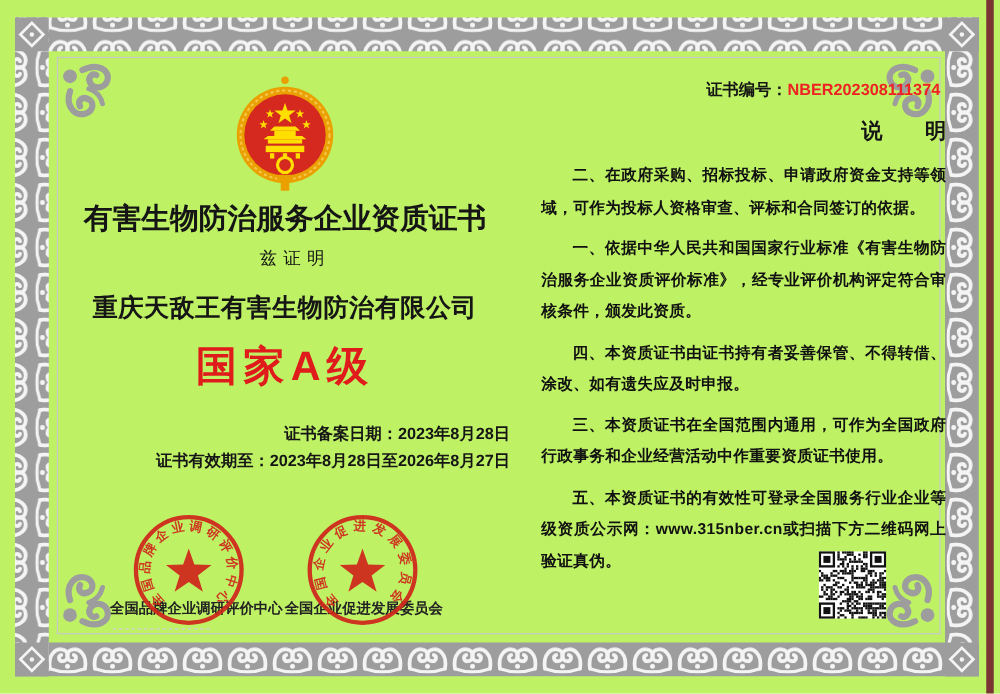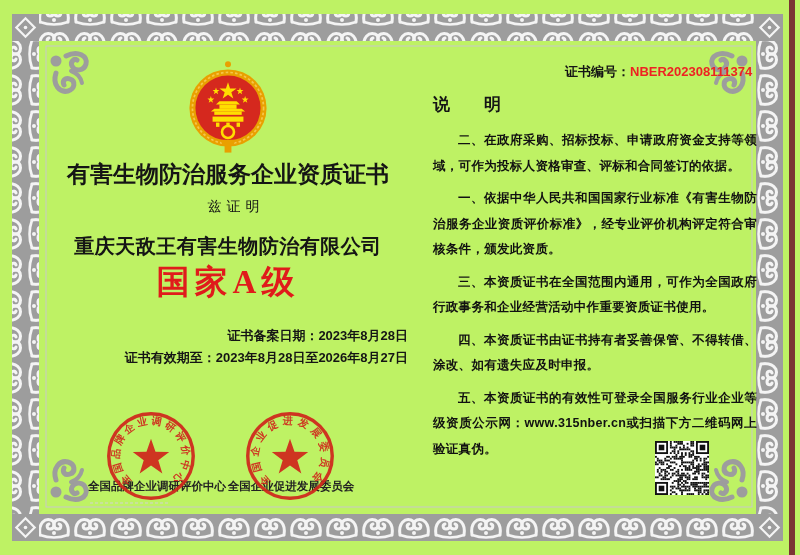--- a/index.html
+++ b/index.html
@@ -6,29 +6,29 @@
   .page{position:relative;width:800px;height:555px;background:#bef264;overflow:hidden;
         font-family:"Liberation Sans","DejaVu Sans",sans-serif;color:#151515;}
   .frame-svg{position:absolute;left:0;top:0;}
   
   .left-col{position:absolute;left:48px;top:46px;width:360px;text-align:center;}
   .emblem{display:block;margin:14px auto 0;}
   .country{margin-top:8px;font-size:26px;font-weight:bold;letter-spacing:1px;}
   .main-title{margin-top:3px;font-size:23px;font-weight:bold;}
   .certify{margin-top:8px;font-size:14px;font-weight:normal;letter-spacing:5px;padding-left:16px;}
   .company{margin-top:17px;font-size:20px;font-weight:bold;letter-spacing:.5px;}
-  .grade{font-size:33px;font-weight:bold;letter-spacing:5px;
-         font-family:Liberation Serif, serif;color:#e01b1b;}
+  .grade{margin-top:11px;font-size:33px;font-weight:bold;letter-spacing:5px;
+         font-family:Liberation Sans, sans-serif;color:#e01b1b;}
   .dates{margin:20px 0 0 30px;text-align:right;font-size:13px;font-weight:bold;line-height:22px;}
   
   .cert-no{position:absolute;left:565px;top:63px;font-size:13px;font-weight:bold;white-space:nowrap;}
   .cert-no .val{color:#ee2222;}
   
   .right-col{position:absolute;left:433px;top:93px;width:324px;}
-  .notes-heading{text-align:left;font-size:17px;font-weight:bold;margin-bottom:12px;}
+  .notes-heading{text-align:right;font-size:17px;font-weight:bold;margin-bottom:12px;}
   .right-col p{margin:0 0 7px;font-size:12.5px;font-weight:bold;line-height:25.5px;
                text-align:justify;text-indent:2em;letter-spacing:.3px;color:#111;}
   
   .seal{position:absolute;z-index:3;}
   .seal-label{position:absolute;z-index:2;font-size:11.5px;font-weight:bold;color:#222;
               text-align:center;white-space:nowrap;}
   .qr{position:absolute;left:655px;top:441px;z-index:2;}
 </style>
 </head>
 <body>
@@ -128,22 +128,22 @@
     <div class="dates">
       <div>证书备案日期：2023年8月28日</div>
       <div>证书有效期至：2023年8月28日至2026年8月27日</div>
     </div>
   </div>
 
   <div class="right-col">
     <div class="notes-heading">说　　明</div>
     <p>二、在政府采购、招标投标、申请政府资金支持等领域，可作为投标人资格审查、评标和合同签订的依据。</p>
     <p>一、依据中华人民共和国国家行业标准《有害生物防治服务企业资质评价标准》，经专业评价机构评定符合审核条件，颁发此资质。</p>
+    <p>四、本资质证书由证书持有者妥善保管、不得转借、涂改、如有遗失应及时申报。</p>
     <p>三、本资质证书在全国范围内通用，可作为全国政府行政事务和企业经营活动中作重要资质证书使用。</p>
-    <p>四、本资质证书由证书持有者妥善保管、不得转借、涂改、如有遗失应及时申报。</p>
     <p>五、本资质证书的有效性可登录全国服务行业企业等级资质公示网：www.315nber.cn或扫描下方二维码网上验证真伪。</p>
   </div>
 
   <div class="seal-label" style="left:88px;top:479px;width:134px;">全国品牌企业调研评价中心</div>
   <div class="seal-label" style="left:226px;top:479px;width:130px;">全国企业促进发展委员会</div>
 
   <svg class="seal" style="left:103px;top:408px;" width="96" height="96" viewBox="0 0 100 100" opacity="0.92">
     <defs>
         <path id="arc1" d="M 26.7,73.3 A 33,33 0 1 1 73.3,73.3" fill="none"></path>
       </defs>

